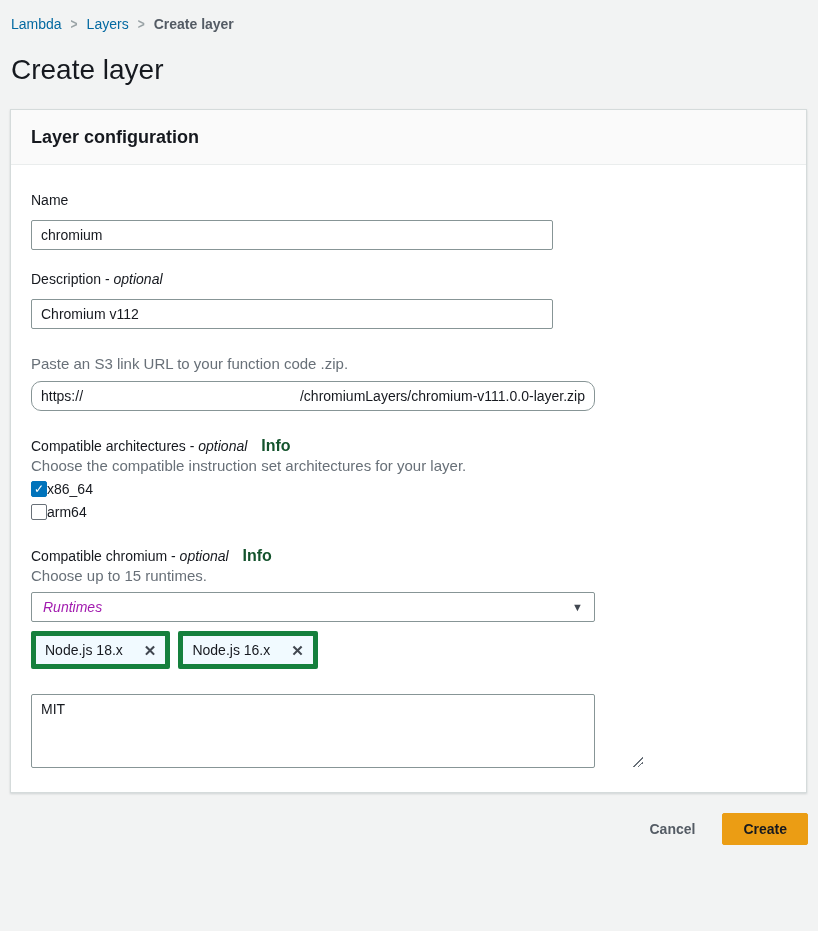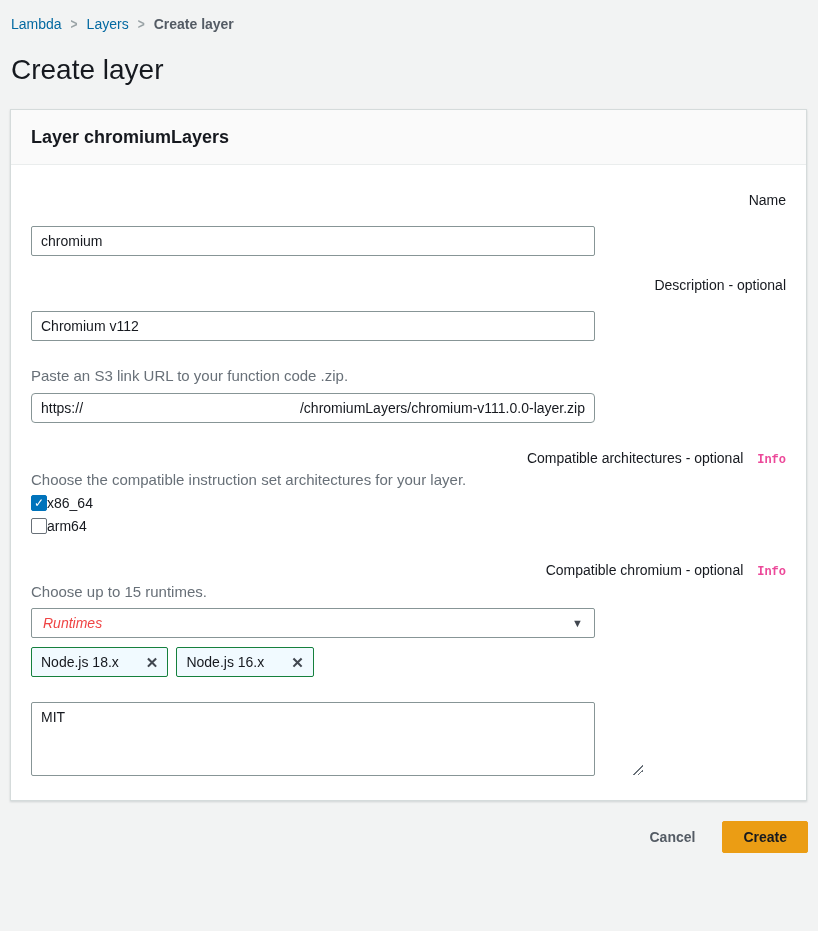--- a/index.html
+++ b/index.html
@@ -43,32 +43,32 @@
   }
   .card-header {
     background: #fafafa;
     border-bottom: 1px solid #eaeded;
     padding: 17px 20px 16px 20px;
   }
   .card-header h2 { font-size: 18px; font-weight: 700; color: #16191f; }
   .card-body { padding: 26px 20px 21px 20px; }
 
   
-  .field-label { font-size: 14px; color: #16191f; line-height: 18px; text-align: right; }
-  .field-label .optional { }
+  .field-label { font-size: 14px; color: #16191f; line-height: 18px; }
+  .field-label .optional { font-style: italic; }
   .info-link {
-    color: #ec4899; font-size: 12px; font-weight: 700;
-    margin-left: 10px; text-decoration: none; cursor: pointer; font-family: Liberation Mono, monospace;
+    color: #14532d; font-size: 16px; font-weight: 700;
+    margin-left: 10px; text-decoration: none; cursor: pointer;
   }
   .help-text { font-size: 15px; color: #687078; margin-top: 3px; line-height: 16px; }
 
   .text-input {
     display: block;
-    width: 564px; height: 30px;
-    margin-top: 17px;
+    width: 522px; height: 30px;
+    margin-top: 11px;
     border: 1px solid #879596;
     border-radius: 2px;
     background: #fff;
     padding: 0 9px;
     font-family: "Liberation Sans", sans-serif;
     font-size: 14px;
     color: #16191f;
   }
 
   .section { margin-top: 24px; }
@@ -83,21 +83,21 @@
     border: 1px solid #687078; background: #fff; flex: 0 0 auto;
   }
   .radio-ctl.selected { border: 5px solid #0073bb; }
   .radio-text { margin-left: 9px; }
 
   
   .url-input {
     width: 564px; height: 30px;
     margin-top: 9px;
     border: 1px solid #879596;
-    border-radius: 4px;
+    border-radius: 10px;
     background: #fff;
     display: flex; align-items: center; justify-content: space-between;
     padding: 0 9px;
     cursor: text;
   }
 
   
   .check-row { display: flex; align-items: center; margin-top: 7px; cursor: pointer; }
   .check-ctl {
     width: 16px; height: 16px; border-radius: 2px;
@@ -113,29 +113,29 @@
   .select-box {
     width: 564px; height: 30px;
     margin-top: 8px;
     border: 1px solid #879596;
     border-radius: 2px;
     background: #fff;
     display: flex; align-items: center; justify-content: space-between;
     padding: 0 11px;
     cursor: pointer;
   }
-  .select-placeholder { font-style: italic; color: #ef4444; }
+  .select-placeholder { font-style: italic; color: #a21caf; }
   .select-caret { font-size: 11px; color: #414750; }
 
   
   .token-row { display: flex; gap: 8px; margin-top: 9px; }
   .token {
-    display: flex; align-items: center; gap: 27px;
+    display: flex; align-items: center; gap: 21px;
     background: #f1faff;
-    border: 1px solid #15803d;
+    border: 5px solid #15803d;
     border-radius: 2px;
     padding: 6px 9px 6px 9px;
     font-size: 14px; color: #16191f;
   }
   .token-x {
     color: #414750; font-size: 15px; font-weight: 700;
     cursor: pointer; line-height: 15px;
     background: none; border: none; padding: 0;
     font-family: "Liberation Sans", sans-serif;
   }
@@ -193,21 +193,21 @@
   <span class="crumb-sep">&gt;</span>
   <a class="crumb-link">Layers</a>
   <span class="crumb-sep">&gt;</span>
   <span class="crumb-current">Create layer</span>
 </nav>
 
 <h1 class="page-title">Create layer</h1>
 
 <section class="card">
   <div class="card-header">
-    <h2>Layer chromiumLayers</h2>
+    <h2>Layer configuration</h2>
   </div>
   <div class="card-body">
 
     <div class="field">
       <div class="field-label">Name</div>
       <input class="text-input" type="text" value="chromium" style="">
     </div>
 
     <div class="section-tight">
       <div class="field-label">

